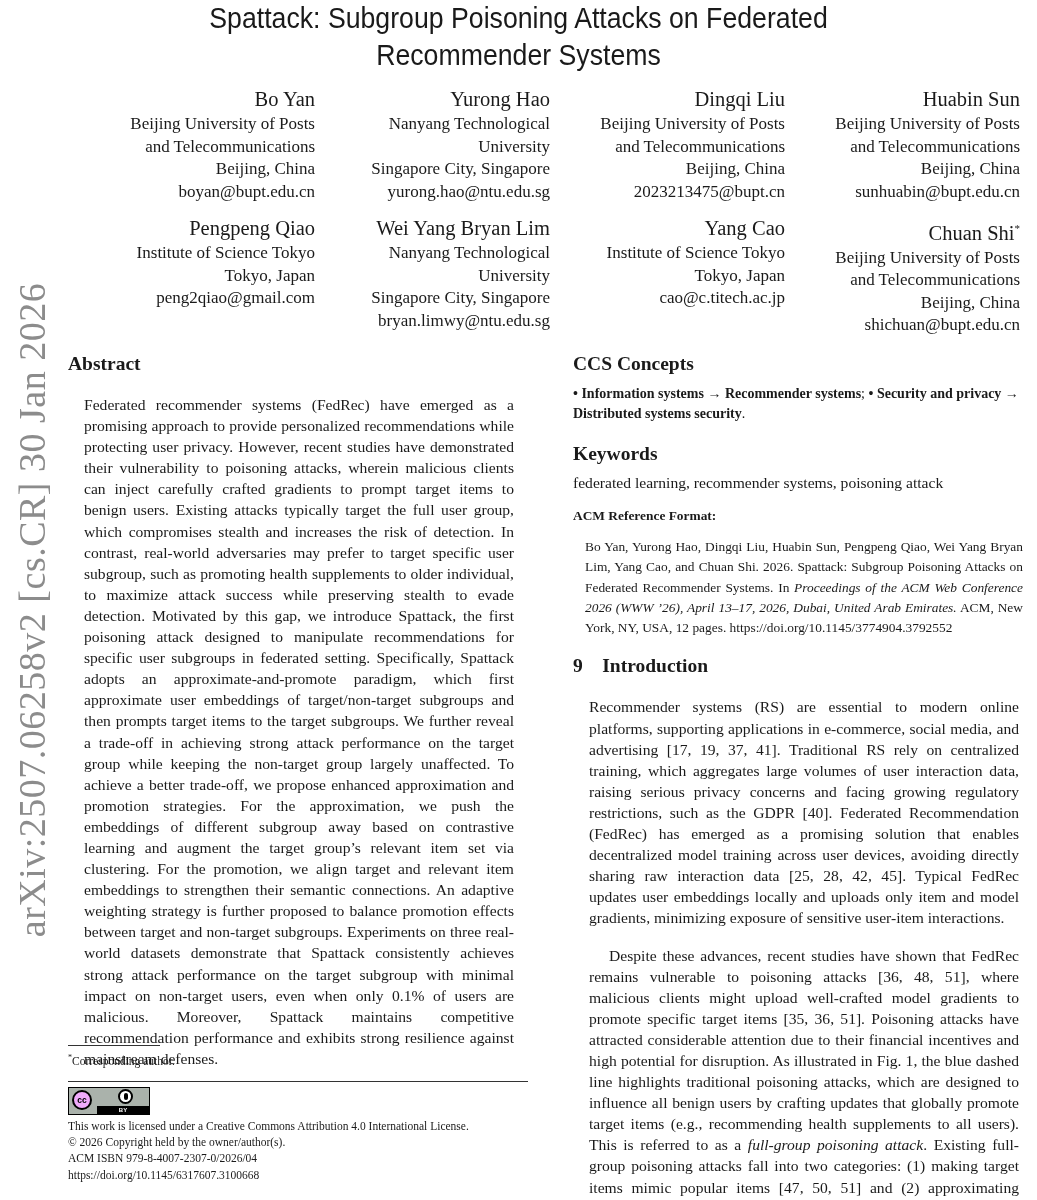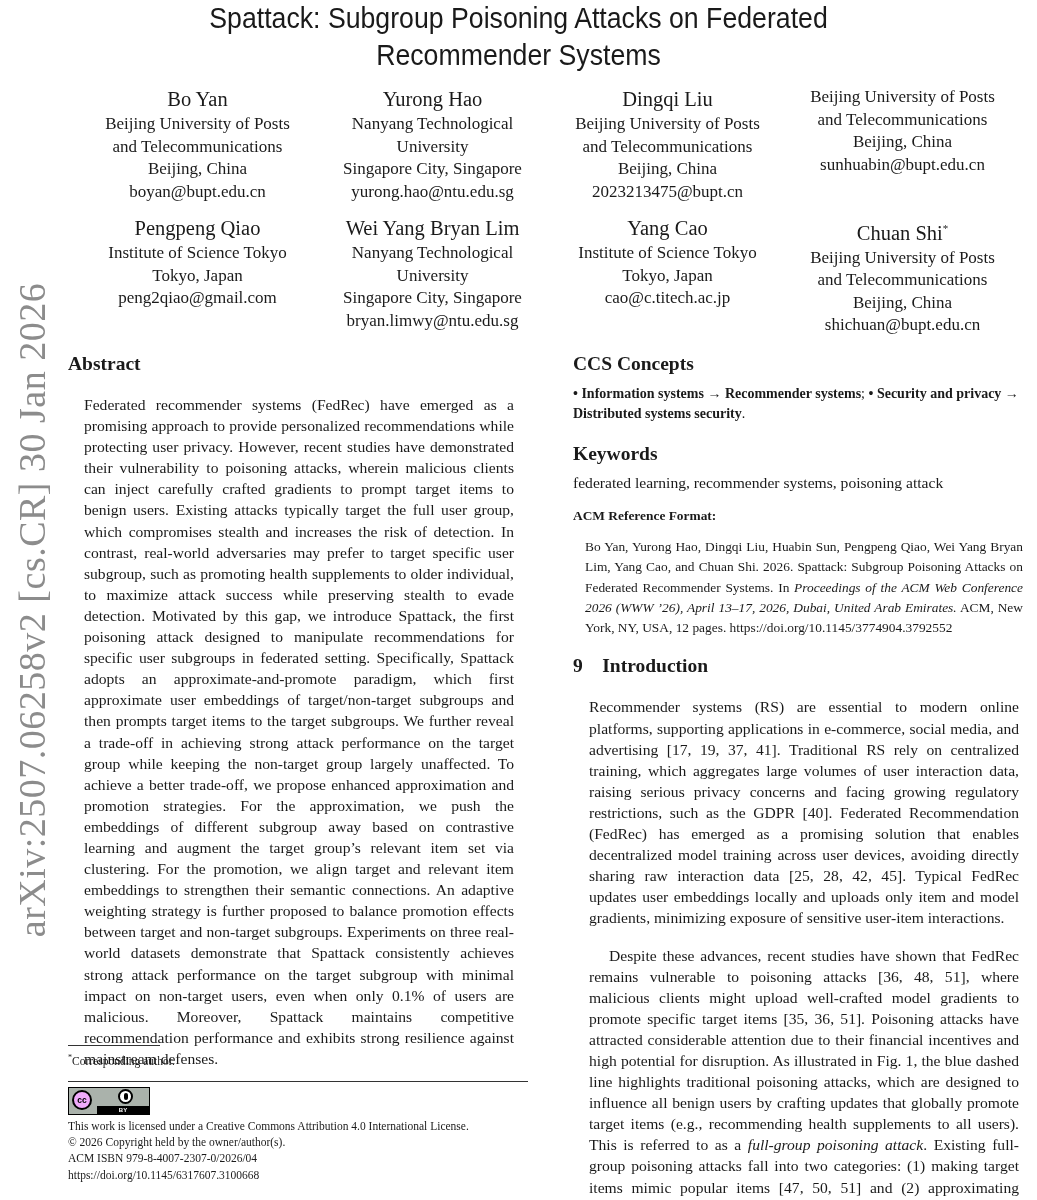--- a/index.html
+++ b/index.html
@@ -10,21 +10,21 @@
   .title {
     position: absolute; left: 0; top: 0; width: 1037px; text-align: center;
     font-family: "Liberation Sans", "DejaVu Sans", sans-serif; font-size: 29px; line-height: 37px;
     font-weight: normal; transform: scaleX(0.92); letter-spacing: 0;
   }
   .title span { display: block; }
   .authors {
     position: absolute; left: 80px; top: 86px; width: 940px;
     display: grid; grid-template-columns: repeat(4, 235px); row-gap: 12px;
   }
-  .author { text-align: center; font-size: 17px; line-height: 22.5px; }
+  .author { text-align: right; font-size: 17px; line-height: 22.5px; }
   .author .name { font-size: 20.5px; line-height: 27px; }
   .author .name sup { font-size: 11px; }
   .arxiv {
     position: absolute; left: -318px; top: 588px; width: 700px; text-align: center;
     transform: rotate(-90deg); font-family: "Liberation Serif", serif;
     font-size: 38px; color: #8c8c8c; white-space: nowrap; letter-spacing: 0.5px;
   }
   .col { position: absolute; top: 350px; }
   .col-left { left: 68px; width: 462px; }
   .col-right { left: 573px; width: 462px; }
@@ -96,20 +96,21 @@
       <div>yurong.hao@ntu.edu.sg</div>
     </div>
     <div class="author">
       <div class="name"><span>Dingqi Liu</span></div>
       <div>Beijing University of Posts</div>
       <div>and Telecommunications</div>
       <div>Beijing, China</div>
       <div>2023213475@bupt.cn</div>
     </div>
     <div class="author">
+      <div class="name"><span>Huabin Sun</span></div>
       <div>Beijing University of Posts</div>
       <div>and Telecommunications</div>
       <div>Beijing, China</div>
       <div>sunhuabin@bupt.edu.cn</div>
     </div>
     <div class="author">
       <div class="name"><span>Pengpeng Qiao</span></div>
       <div>Institute of Science Tokyo</div>
       <div>Tokyo, Japan</div>
       <div>peng2qiao@gmail.com</div>

